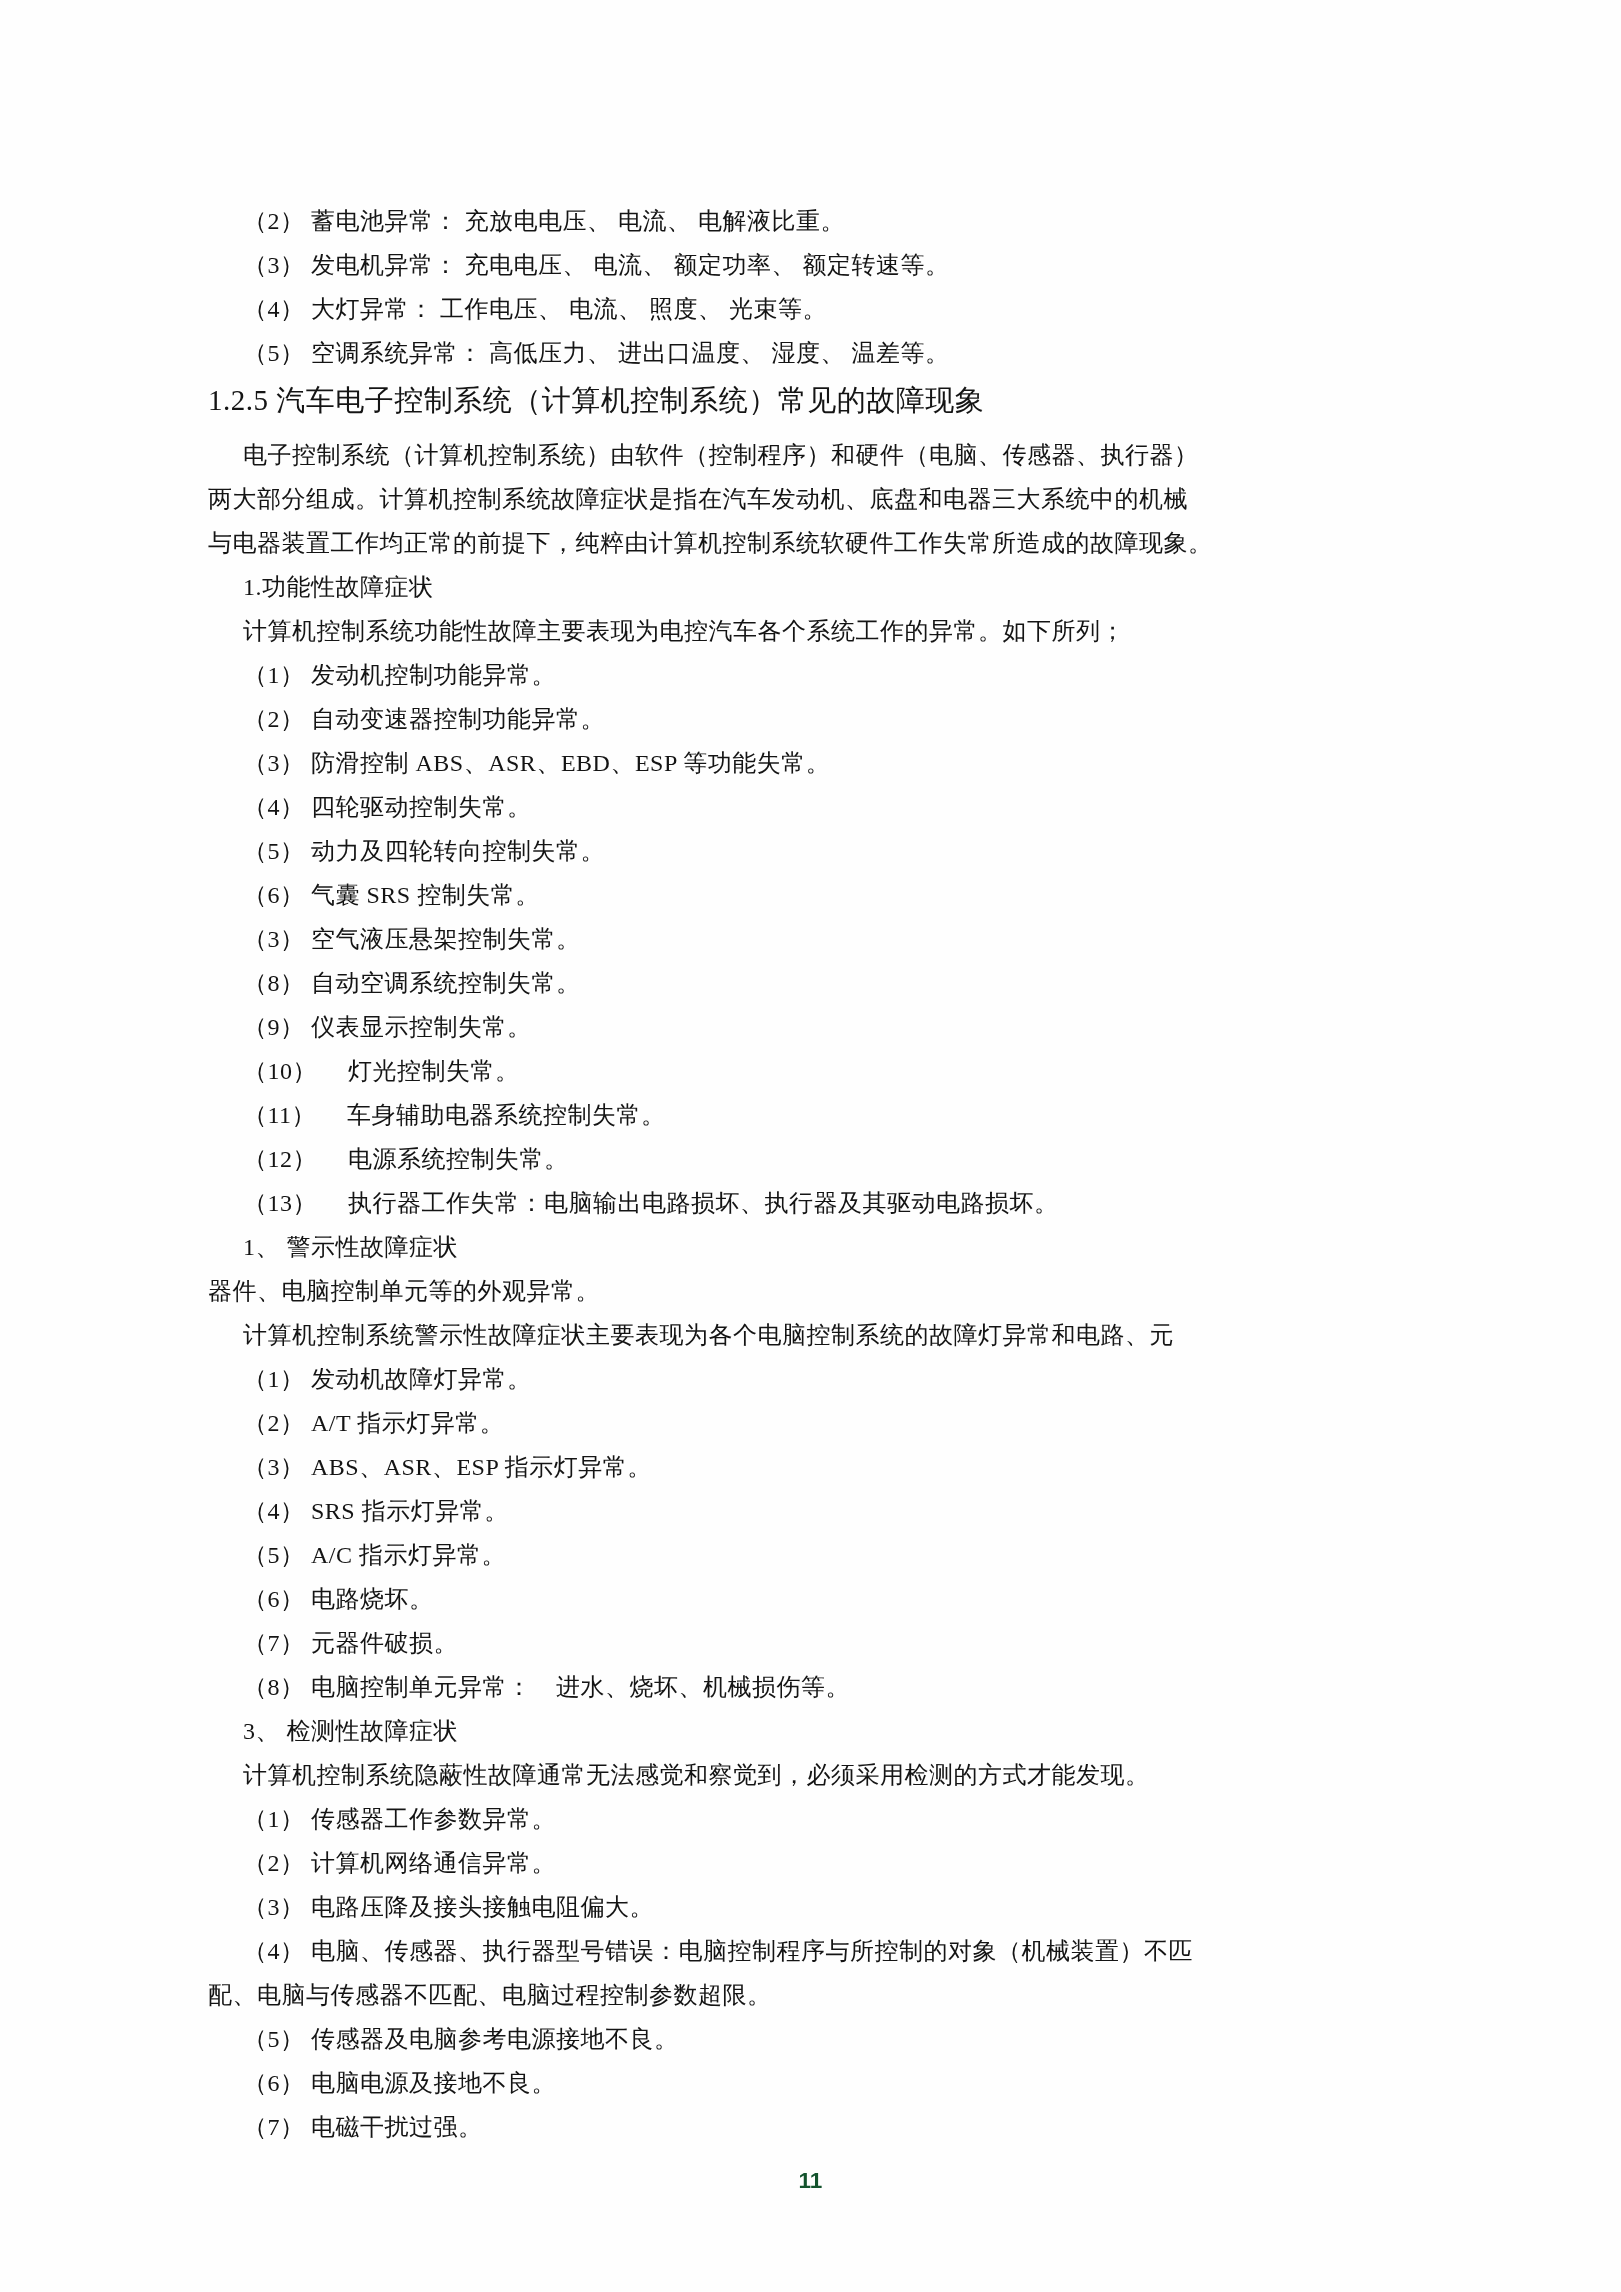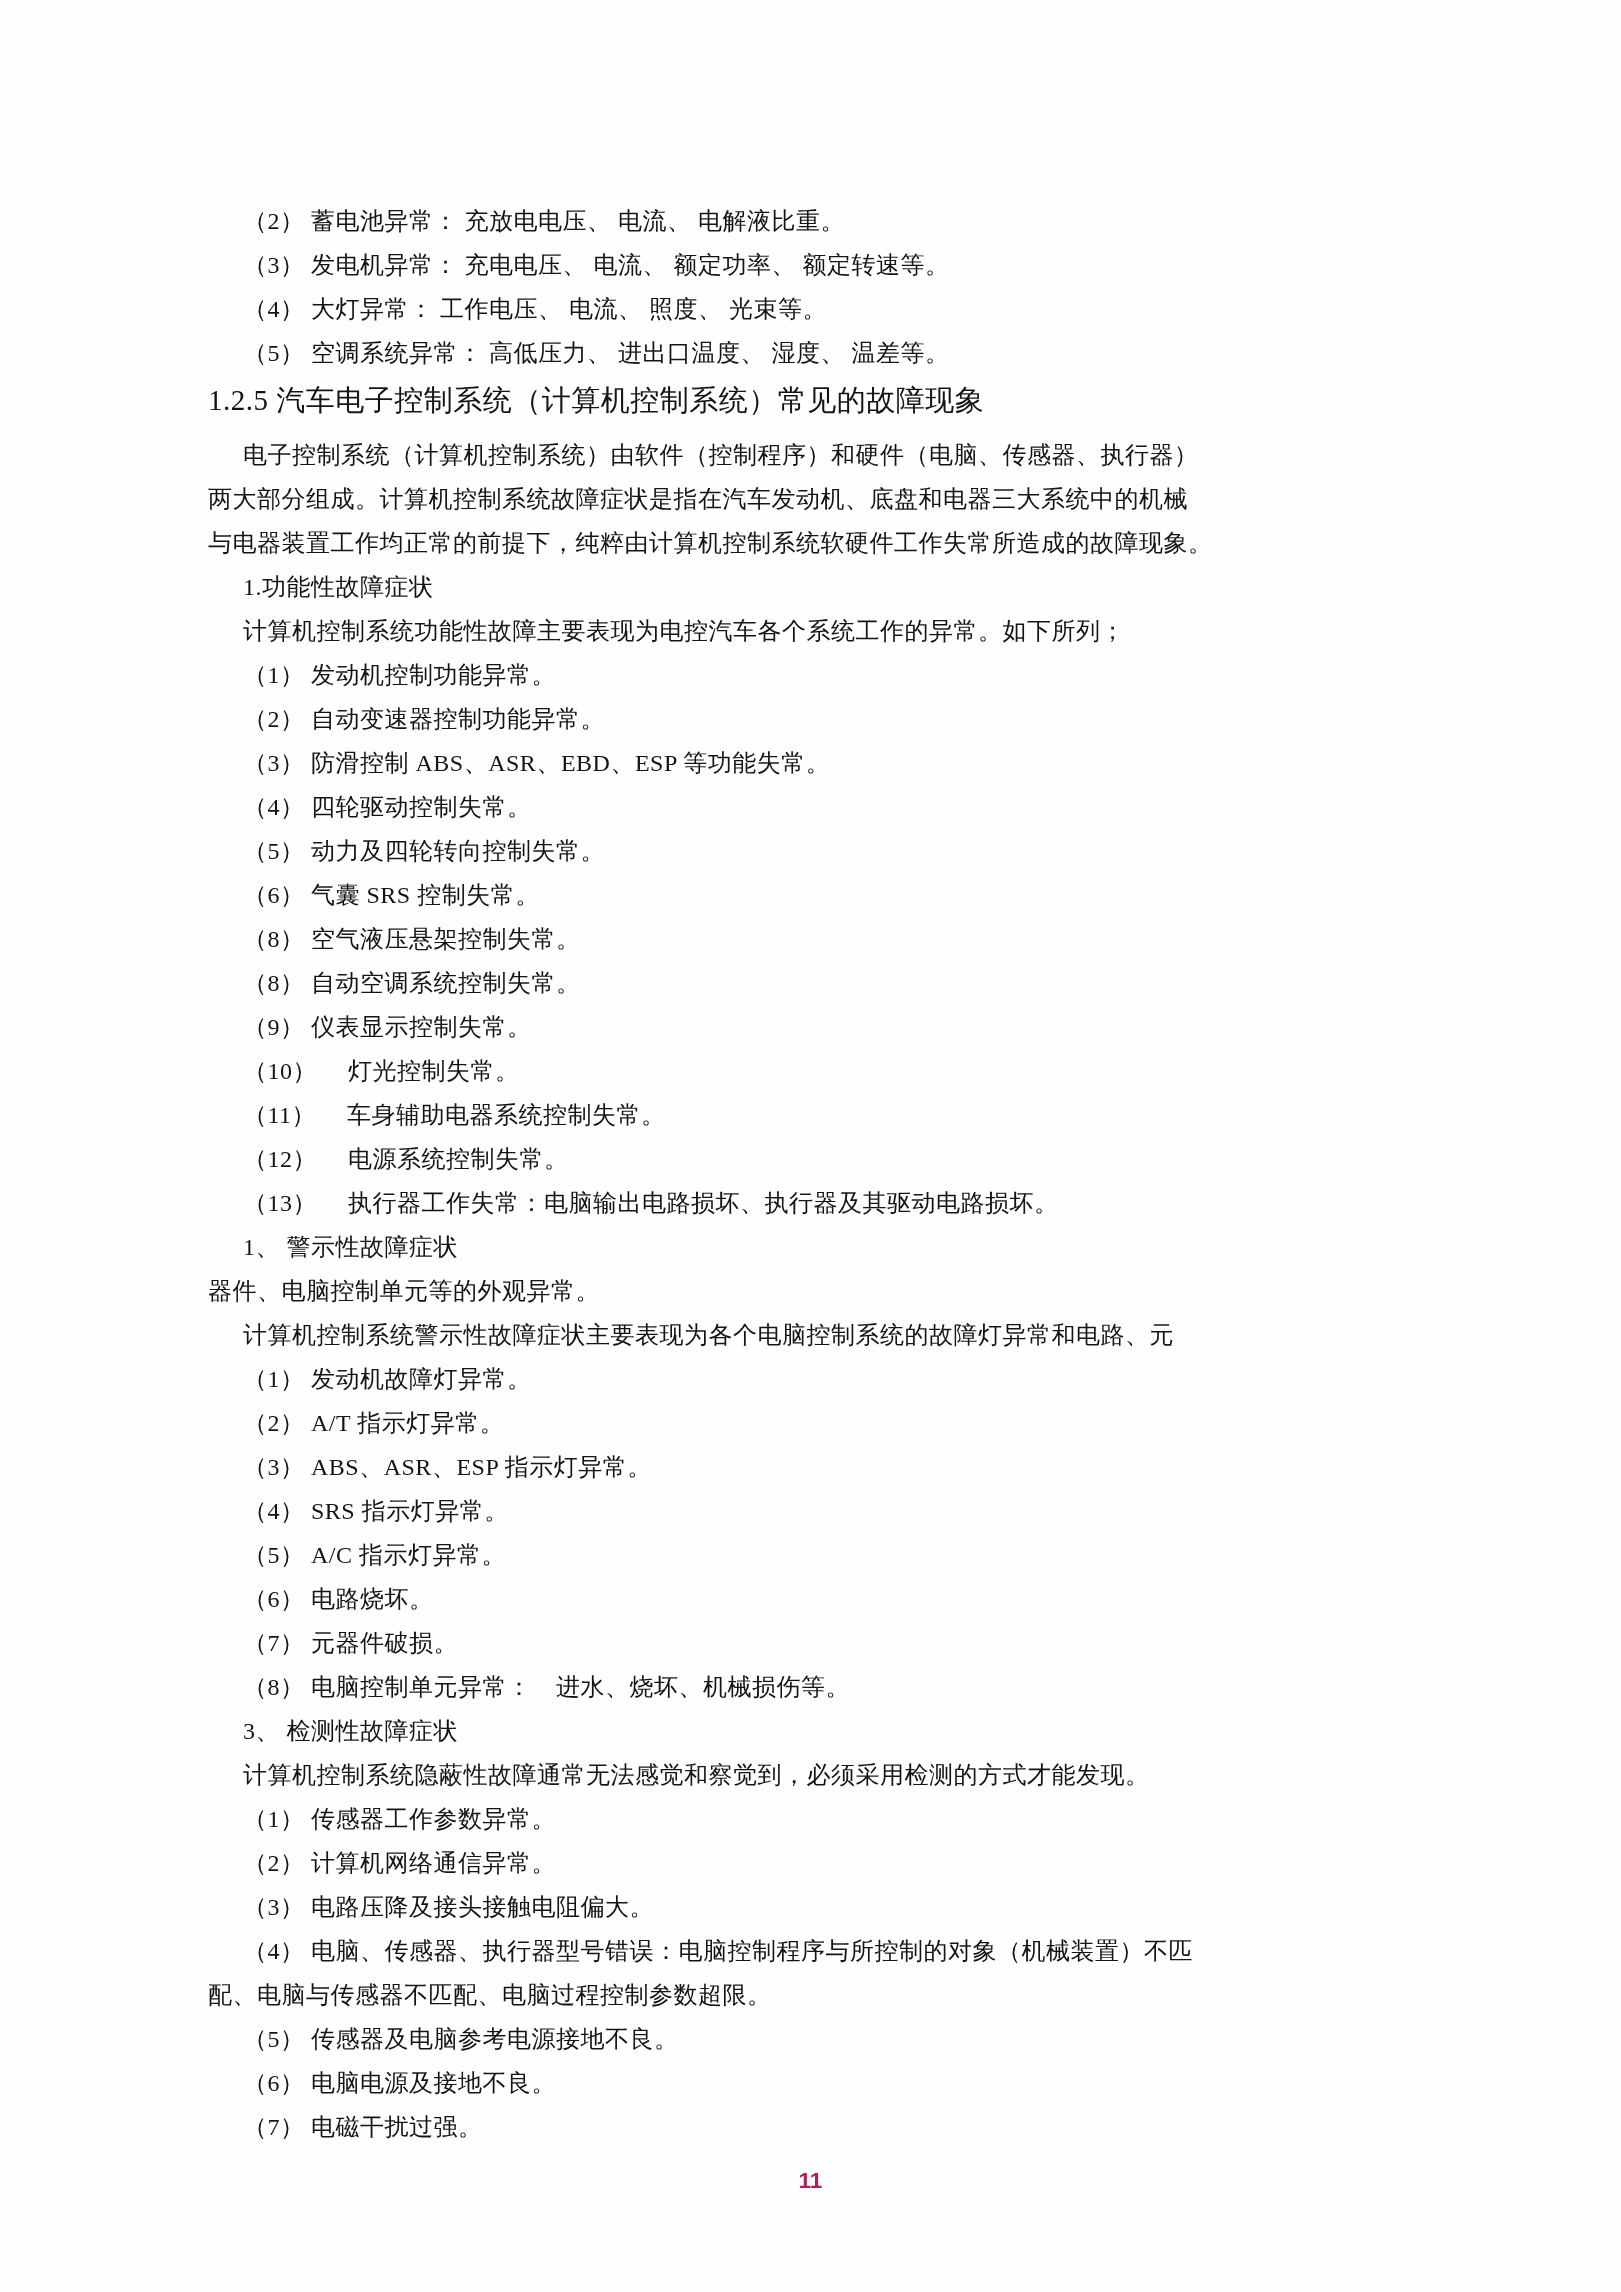--- a/index.html
+++ b/index.html
@@ -35,21 +35,21 @@
   }
   .page-number {
     position: absolute;
     top: 2168px;
     left: 0;
     width: 100%;
     text-align: center;
     font-size: 22.5px;
     font-weight: bold;
     font-family: "Liberation Sans", sans-serif;
-    color: #be185d;
+    color: #14532d;
   }
 </style>
 </head>
 <body>
 
 <div class="page">
   <div class="content">
 
     <div class="ln ind">（2） 蓄电池异常： 充放电电压、 电流、 电解液比重。</div>
     <div class="ln ind">（3） 发电机异常： 充电电压、 电流、 额定功率、 额定转速等。</div>
@@ -63,21 +63,21 @@
     <div class="ln">与电器装置工作均正常的前提下，纯粹由计算机控制系统软硬件工作失常所造成的故障现象。</div>
 
     <div class="ln ind">1.功能性故障症状</div>
     <div class="ln ind">计算机控制系统功能性故障主要表现为电控汽车各个系统工作的异常。如下所列；</div>
     <div class="ln ind">（1） 发动机控制功能异常。</div>
     <div class="ln ind">（2） 自动变速器控制功能异常。</div>
     <div class="ln ind">（3） 防滑控制 ABS、ASR、EBD、ESP 等功能失常。</div>
     <div class="ln ind">（4） 四轮驱动控制失常。</div>
     <div class="ln ind">（5） 动力及四轮转向控制失常。</div>
     <div class="ln ind">（6） 气囊 SRS 控制失常。</div>
-    <div class="ln ind">（8） 空气液压悬架控制失常。</div>
+    <div class="ln ind">（3） 空气液压悬架控制失常。</div>
     <div class="ln ind">（8） 自动空调系统控制失常。</div>
     <div class="ln ind">（9） 仪表显示控制失常。</div>
     <div class="ln ind">（10）　 灯光控制失常。</div>
     <div class="ln ind">（11）　 车身辅助电器系统控制失常。</div>
     <div class="ln ind">（12）　 电源系统控制失常。</div>
     <div class="ln ind">（13）　 执行器工作失常：电脑输出电路损坏、执行器及其驱动电路损坏。</div>
 
     <div class="ln ind">1、 警示性故障症状</div>
     <div class="ln">器件、电脑控制单元等的外观异常。</div>
     <div class="ln ind">计算机控制系统警示性故障症状主要表现为各个电脑控制系统的故障灯异常和电路、元</div>

